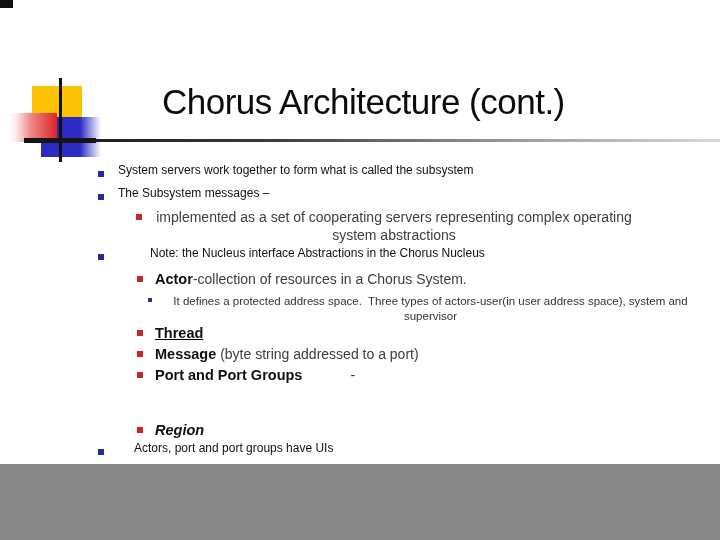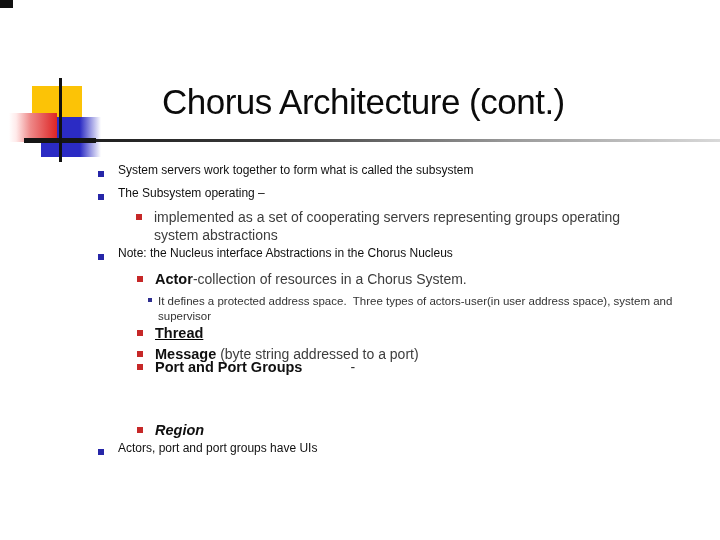--- a/index.html
+++ b/index.html
@@ -1,18 +1,18 @@
 <!DOCTYPE html>
 <html><head>
 <meta charset="utf-8">
 <style>
   html,body{margin:0;padding:0;background:#888;}
   .slide{
-    position:relative;width:720px;height:540px;background:#ffffff;
-    font-family:"Liberation Sans", sans-serif;overflow:hidden;
+    position:relative;width:720px;height:464px;background:#ffffff;
+    font-family:"Liberation Sans", sans-serif;overflow:hidden;text-align:center;
   }
   
   .corner-mark{position:absolute;left:0;top:0;width:13px;height:8px;background:#101010;}
   .dec-yellow{position:absolute;left:32px;top:86px;width:50px;height:32px;background:#fcc306;z-index:1;}
   .dec-blue{position:absolute;left:57px;top:117px;width:44px;height:40px;
     background:linear-gradient(to right,#2b2bc4 0%,#2b2bc4 52%,rgba(43,43,196,0.45) 78%,rgba(43,43,196,0) 100%);z-index:2;}
   .dec-red{position:absolute;left:9px;top:113px;width:48px;height:29px;
     background:linear-gradient(to left,#dd2424 0%,#ee8888 55%,#ffeaea 85%,#ffffff 100%);z-index:3;}
   .dec-blue-small{position:absolute;left:41px;top:143px;width:16px;height:14px;background:#2b2bc4;z-index:2;}
   .dec-vline{position:absolute;left:59px;top:78px;width:3px;height:84px;background:#111111;z-index:5;}
@@ -56,29 +56,29 @@
 
   <div class="title">Chorus Architecture (cont.)</div>
 
   <div class="item" style="left:98px;top:164px;">
     <span class="b l1"></span>
     <span class="t l1t">System servers work together to form what is called the subsystem</span>
   </div>
 
   <div class="item" style="left:98px;top:187px;">
     <span class="b l1"></span>
-    <span class="t l1t">The Subsystem operating –</span>
+    <span class="t l1t">The Subsystem messages –</span>
   </div>
 
   <div class="item" style="left:136px;top:208px;">
     <span class="b l2"></span>
-    <span class="t l2g" style="width:480px;">implemented as a set of cooperating servers representing groups operating system abstractions</span>
+    <span class="t l2g" style="width:480px;">implemented as a set of cooperating servers representing complex operating system abstractions</span>
   </div>
 
-  <div class="item" style="left:98px;top:247px;">
+  <div class="item" style="left:98px;top:247px;gap:32px;">
     <span class="b l1"></span>
     <span class="t l1t">Note: the Nucleus interface Abstractions in the Chorus Nucleus</span>
   </div>
 
   <div class="item" style="left:137px;top:270px;">
     <span class="b l2"></span>
     <span class="t" style="white-space:nowrap;"><span class="l2lead">Actor</span><span class="l2rest">-collection of resources in a Chorus System.</span></span>
   </div>
 
   <div class="item" style="left:148px;top:294px;">
@@ -89,29 +89,29 @@
   <div class="item" style="left:137px;top:324px;">
     <span class="b l2"></span>
     <span class="t" style="white-space:nowrap;text-decoration:underline;"><span class="l2lead">Thread</span><span class="l2rest"></span></span>
   </div>
 
   <div class="item" style="left:137px;top:345px;">
     <span class="b l2"></span>
     <span class="t" style="white-space:nowrap;"><span class="l2lead">Message</span><span class="l2rest"> (byte string addressed to a port)</span></span>
   </div>
 
-  <div class="item" style="left:137px;top:358px;">
+  <div class="item" style="left:137px;top:366px;">
     <span class="b l2"></span>
     <span class="t" style="white-space:nowrap;"><span class="l2lead">Port and Port Groups</span><span class="dash">-</span></span>
   </div>
 
 
   <div class="item" style="left:137px;top:421px;">
     <span class="b l2"></span>
     <span class="t" style="white-space:nowrap;font-style:italic;"><span class="l2lead">Region</span><span class="l2rest"></span></span>
   </div>
 
-  <div class="item" style="left:98px;top:442px;">
+  <div class="item" style="left:98px;top:442px;gap:16px;">
     <span class="b l1"></span>
     <span class="t l1t">Actors, port and port groups have UIs</span>
   </div>
 
 </div>
 
 </body></html>

